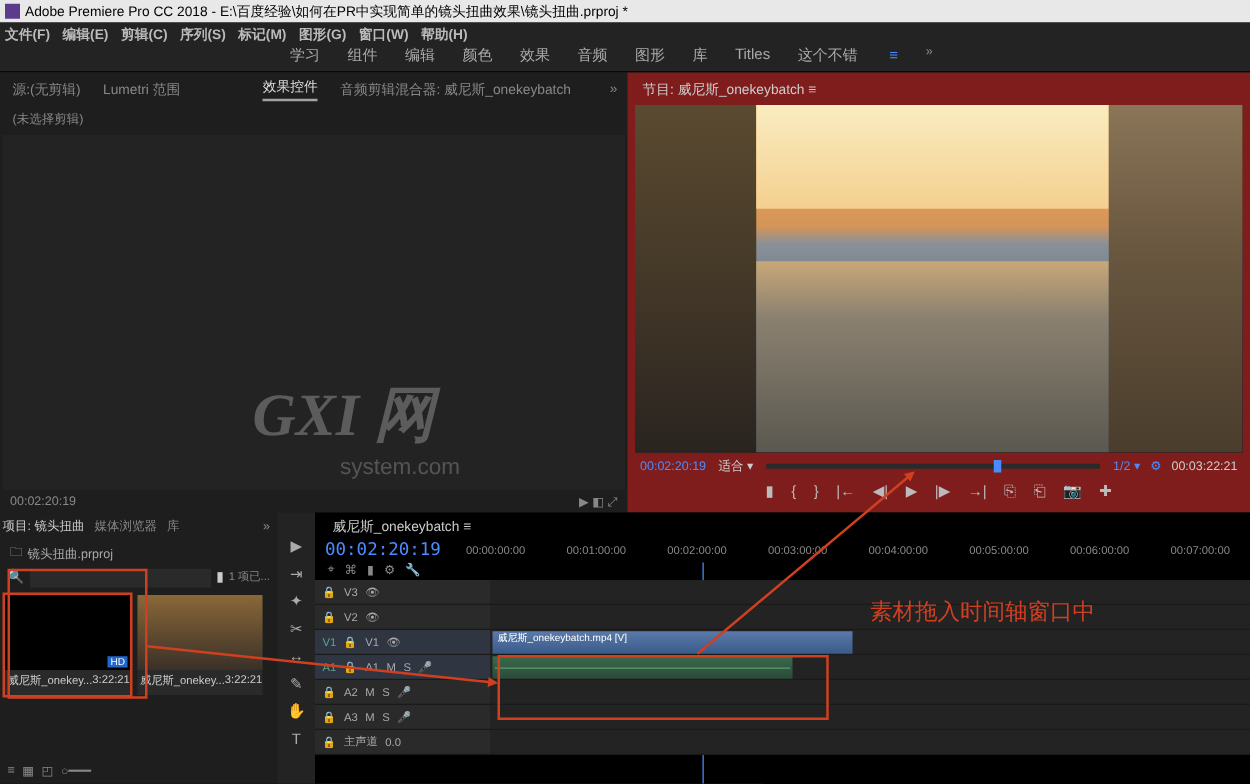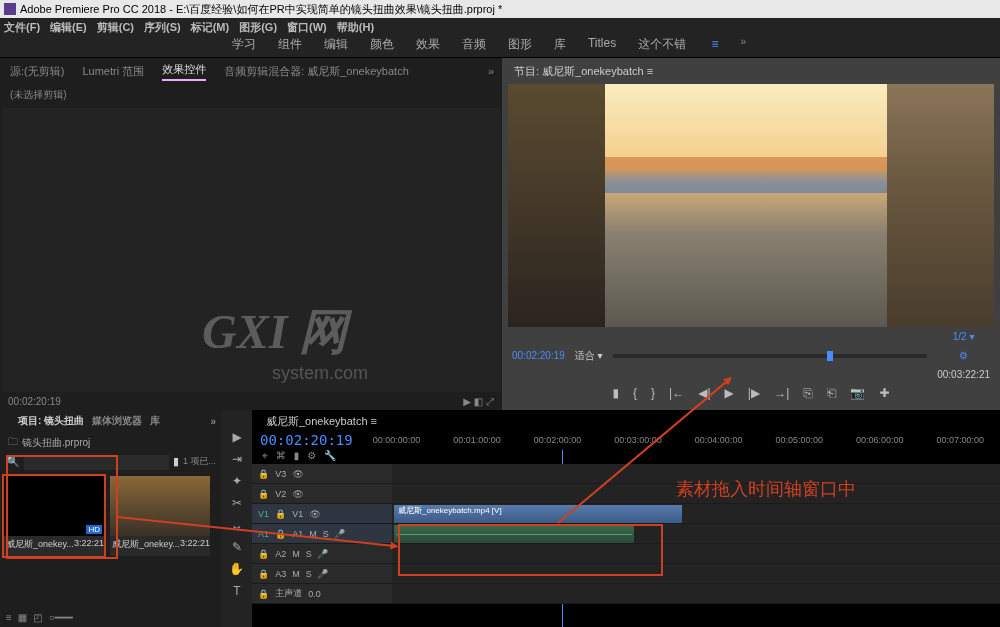--- a/index.html
+++ b/index.html
@@ -9,46 +9,46 @@
 .menubar { height: 18px; background: #232323; display: flex; align-items: center; padding-left: 4px; font-size: 11px; }
 .menubar span { margin-right: 10px; color: #bbb; cursor: pointer; font-weight: bold; }
 .workspacebar { height: 22px; background: #232323; display: flex; align-items: flex-start; justify-content: center; font-size: 12px; border-bottom: 1px solid #000; }
 .workspacebar span { margin-right: 22px; color: #aaa; cursor: pointer; }
 .workspacebar span.active { color: #4a8cff; }
 .workspacebar .chev { font-size: 10px; color: #888; }
 .main { display: flex; height: 352px; }
 .left-panel { width: 502px; background: #1e1e1e; display: flex; flex-direction: column; }
 .panel-tabs { height: 26px; display: flex; align-items: center; padding-left: 10px; background: #1e1e1e; font-size: 11px; }
 .panel-tabs span { margin-right: 18px; color: #888; cursor: pointer; }
-.panel-tabs span.active { color: #ddd; border-bottom: 2px solid #f0abfc; padding-bottom: 2px; }
+.panel-tabs span.active { color: #ddd; border-bottom: 2px solid #a3a3a3; padding-bottom: 2px; margin-left: 48px; }
 .panel-tabs .menu-icon { margin-left: auto; margin-right: 8px; color: #888; }
 .subtitle { padding: 4px 10px; color: #888; font-size: 10px; }
 .empty-area { flex: 1; background: #232323; margin: 2px; position: relative; }
 .watermark { position: absolute; top: 192px; left: 200px; font-size: 48px; font-weight: bold; color: rgba(200,200,200,0.35); font-family: Georgia, serif; font-style: italic; pointer-events: none; }
 .watermark-sub { position: absolute; top: 255px; left: 270px; font-size: 18px; color: rgba(200,200,200,0.3); pointer-events: none; }
 .statusrow { display: flex; justify-content: space-between; padding: 2px 8px; font-size: 10px; color: #888; }
-.right-panel { flex: 1; background: #404040; display: flex; flex-direction: column; padding: 2px; text-align: center; }
+.right-panel { flex: 1; background: #7f1d1d; display: flex; flex-direction: column; padding: 2px; text-align: center; }
 .program-tabs { height: 22px; display: flex; align-items: center; padding-left: 10px; font-size: 11px; }
 .program-tabs span { color: #ccc; }
 .preview { flex: 1; background: #000; margin: 2px 4px; position: relative; overflow: hidden; }
 .preview-img { width: 100%; height: 100%; background: linear-gradient(to bottom, #f4a840 0%, #e8a050 20%, #d4955a 35%, #8a9098 40%, #6b7a85 55%, #4a5862 75%, #3a4550 100%); position: relative; }
 .preview-img::before { content: ''; position: absolute; left: 0; top: 0; width: 20%; height: 100%; background: linear-gradient(to bottom, #5a4a30 0%, #443828 50%, #2a2420 100%); }
 .preview-img::after { content: ''; position: absolute; right: 0; top: 0; width: 22%; height: 100%; background: linear-gradient(to bottom, #8a7558 0%, #6a5840 40%, #4a3d2d 100%); }
 .water { position: absolute; bottom: 0; left: 20%; right: 22%; height: 55%; background: linear-gradient(to bottom, #c8a878 0%, #8a8070 30%, #5a5850 100%); }
 .sky { position: absolute; top: 0; left: 20%; right: 22%; height: 30%; background: linear-gradient(to bottom, #faecc0, #f4d090); }
 .preview-ctrl { display: flex; align-items: center; padding: 2px 8px; font-size: 10px; color: #4a8cff; }
 .preview-ctrl .fit { color: #ccc; margin-left: 10px; }
-.preview-ctrl .right { margin-left: auto; display: flex; align-items: center; gap: 8px; flex-direction: column; }
+.preview-ctrl .right { margin-left: auto; display: flex; align-items: center; gap: 8px; }
 .preview-ctrl .track { flex: 1; height: 4px; background: #2a2a2a; margin: 0 10px; position: relative; }
 .preview-ctrl .playhead { position: absolute; top: -3px; width: 6px; height: 10px; background: #4a8cff; }
 .transport { display: flex; justify-content: center; align-items: center; gap: 14px; padding: 4px 0 8px; font-size: 12px; color: #bbb; }
 .transport span { cursor: pointer; }
 .bottom { display: flex; height: 217px; }
 .project-panel { width: 222px; background: #1e1e1e; display: flex; flex-direction: column; }
-.proj-tabs { height: 22px; display: flex; align-items: center; padding-left: 18px; font-size: 10px; font-weight: bold; }
+.proj-tabs { height: 22px; display: flex; align-items: center; padding-left: 2px; font-size: 10px; }
 .proj-tabs span { margin-right: 8px; color: #888; cursor: pointer; }
 .proj-tabs span.active { color: #ccc; }
 .bin-row { padding: 2px 8px; font-size: 10px; color: #aaa; display: flex; align-items: center; }
 .bin-row .icon { margin-right: 4px; }
 .searchrow { display: flex; padding: 2px 6px; gap: 4px; }
 .searchrow input { flex: 1; background: #2a2a2a; border: none; color: #aaa; font-size: 10px; padding: 2px; }
 .thumbs { display: flex; gap: 6px; padding: 4px; }
 .thumb { width: 100px; height: 80px; background: #2a2a2a; position: relative; }
 .thumb.sel { outline: 2px solid #d04020; }
 .thumb .img { width: 100%; height: 60px; background: #000; }
@@ -311,13 +311,13 @@
         <div class="track"></div>
       </div>
     </div>
   </div>
 </div>
 
 <div class="red-box" style="top:455px;left:6px;width:112px;height:104px"></div>
 <div class="red-box" style="top:524px;left:398px;width:265px;height:52px"></div>
 <div class="arrow-line" style="top:516px;left:118px;width:280px;transform:rotate(6deg)"></div>
 <div class="arrow-line" style="top:522px;left:558px;width:225px;transform:rotate(-40deg)"></div>
-<div class="annotation" style="top:477px;left:676px">素材拖入时间轴窗口中</div>
+<div class="annotation" style="top:477px;left:696px">素材拖入时间轴窗口中</div>
 
 </body></html>

